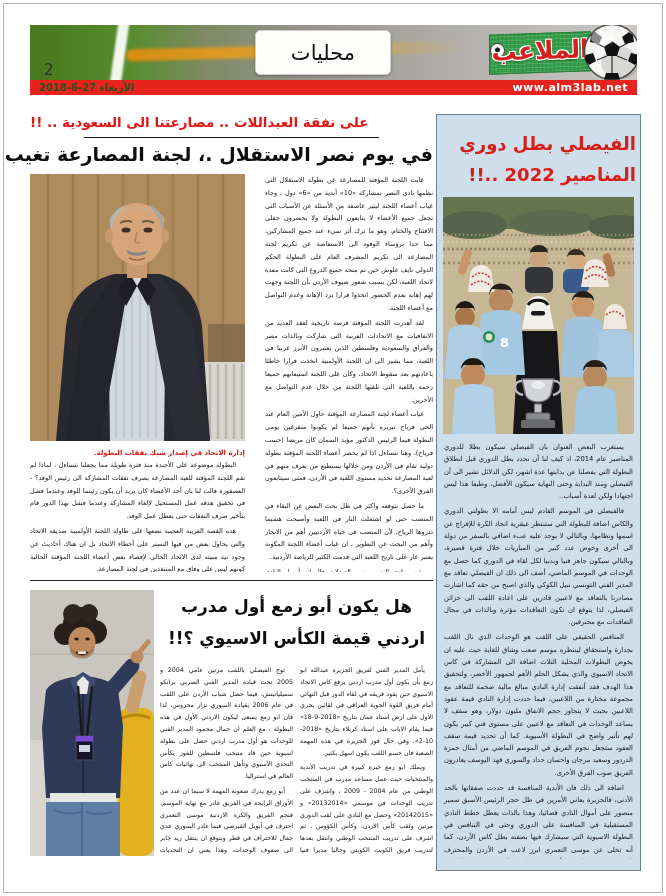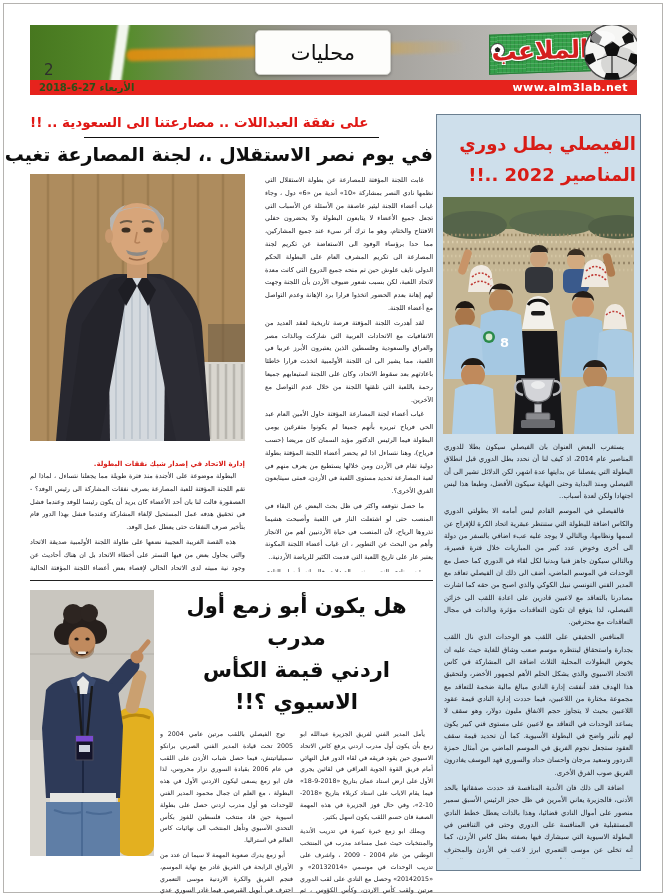--- a/index.html
+++ b/index.html
@@ -45,27 +45,27 @@
   
   .main { position:absolute; left:30px; top:108px; width:403px; }
   .kicker { text-align:left; color:#e01714; font-weight:bold; font-size:13.5px; direction:rtl; margin-top:6px; }
   .krule { width:295px; margin:7px auto 5px; border-top:1.6px solid #111; }
   .headline { text-align:center; font-size:19px; font-weight:bold; color:#0e0e0e; direction:rtl; margin:2px 0 9px; white-space:nowrap; }
   .cols { display:flex; gap:20px; height:398px; overflow:hidden; }
   .colR { width:181px; }
   .colL { width:215px; }
   .cols p { font-size:6.5px; line-height:12.8px; text-align:justify; margin-bottom:2px; color:#15151b; text-indent:9px; }
   .official-photo { width:215px; height:267px; display:block; }
-  .caption { color:#d81c16; font-size:7px; font-weight:bold; text-align:right; direction:rtl; margin:19px 0 2px; }
+  .caption { color:#d81c16; font-size:7px; font-weight:bold; text-align:right; direction:rtl; margin:8px 0 2px; }
   .rule2 { border:0; border-top:1.3px solid #222; margin:8px 0 5px; }
 
   
   .bottom { display:flex; gap:6px; }
   .bottom-main { width:273px; }
-  .bh { text-align:center; font-size:21px; font-weight:bold; line-height:32px; color:#0e0e0e; direction:rtl; margin:4px 0 10px; }
+  .bh { text-align:center; font-size:17px; font-weight:bold; line-height:32px; color:#0e0e0e; direction:rtl; margin:4px 0 10px; }
   .bcols { display:flex; gap:7px; height:192px; overflow:hidden; }
   .bcol { width:133px; }
   .bcols p { font-size:6.3px; line-height:11.8px; text-align:justify; margin-bottom:3px; color:#15151b; text-indent:8px; }
   .coach-photo { width:124px; height:266px; display:block; margin-top:4px; }
 </style>
 </head>
 <body>
 
 <div class="page">
   <div class="frame"></div>

